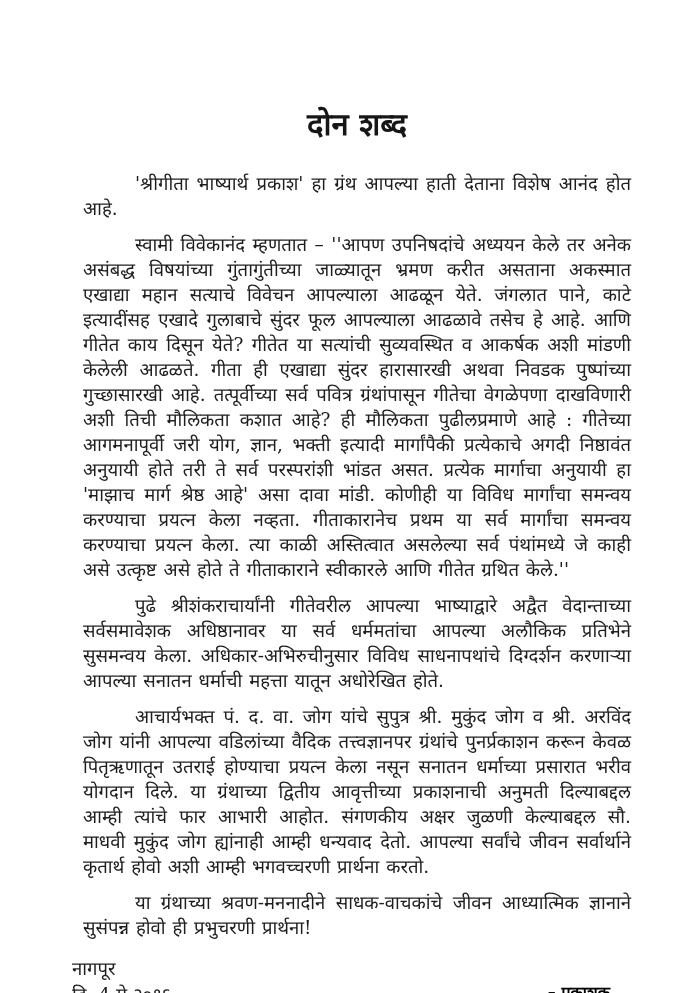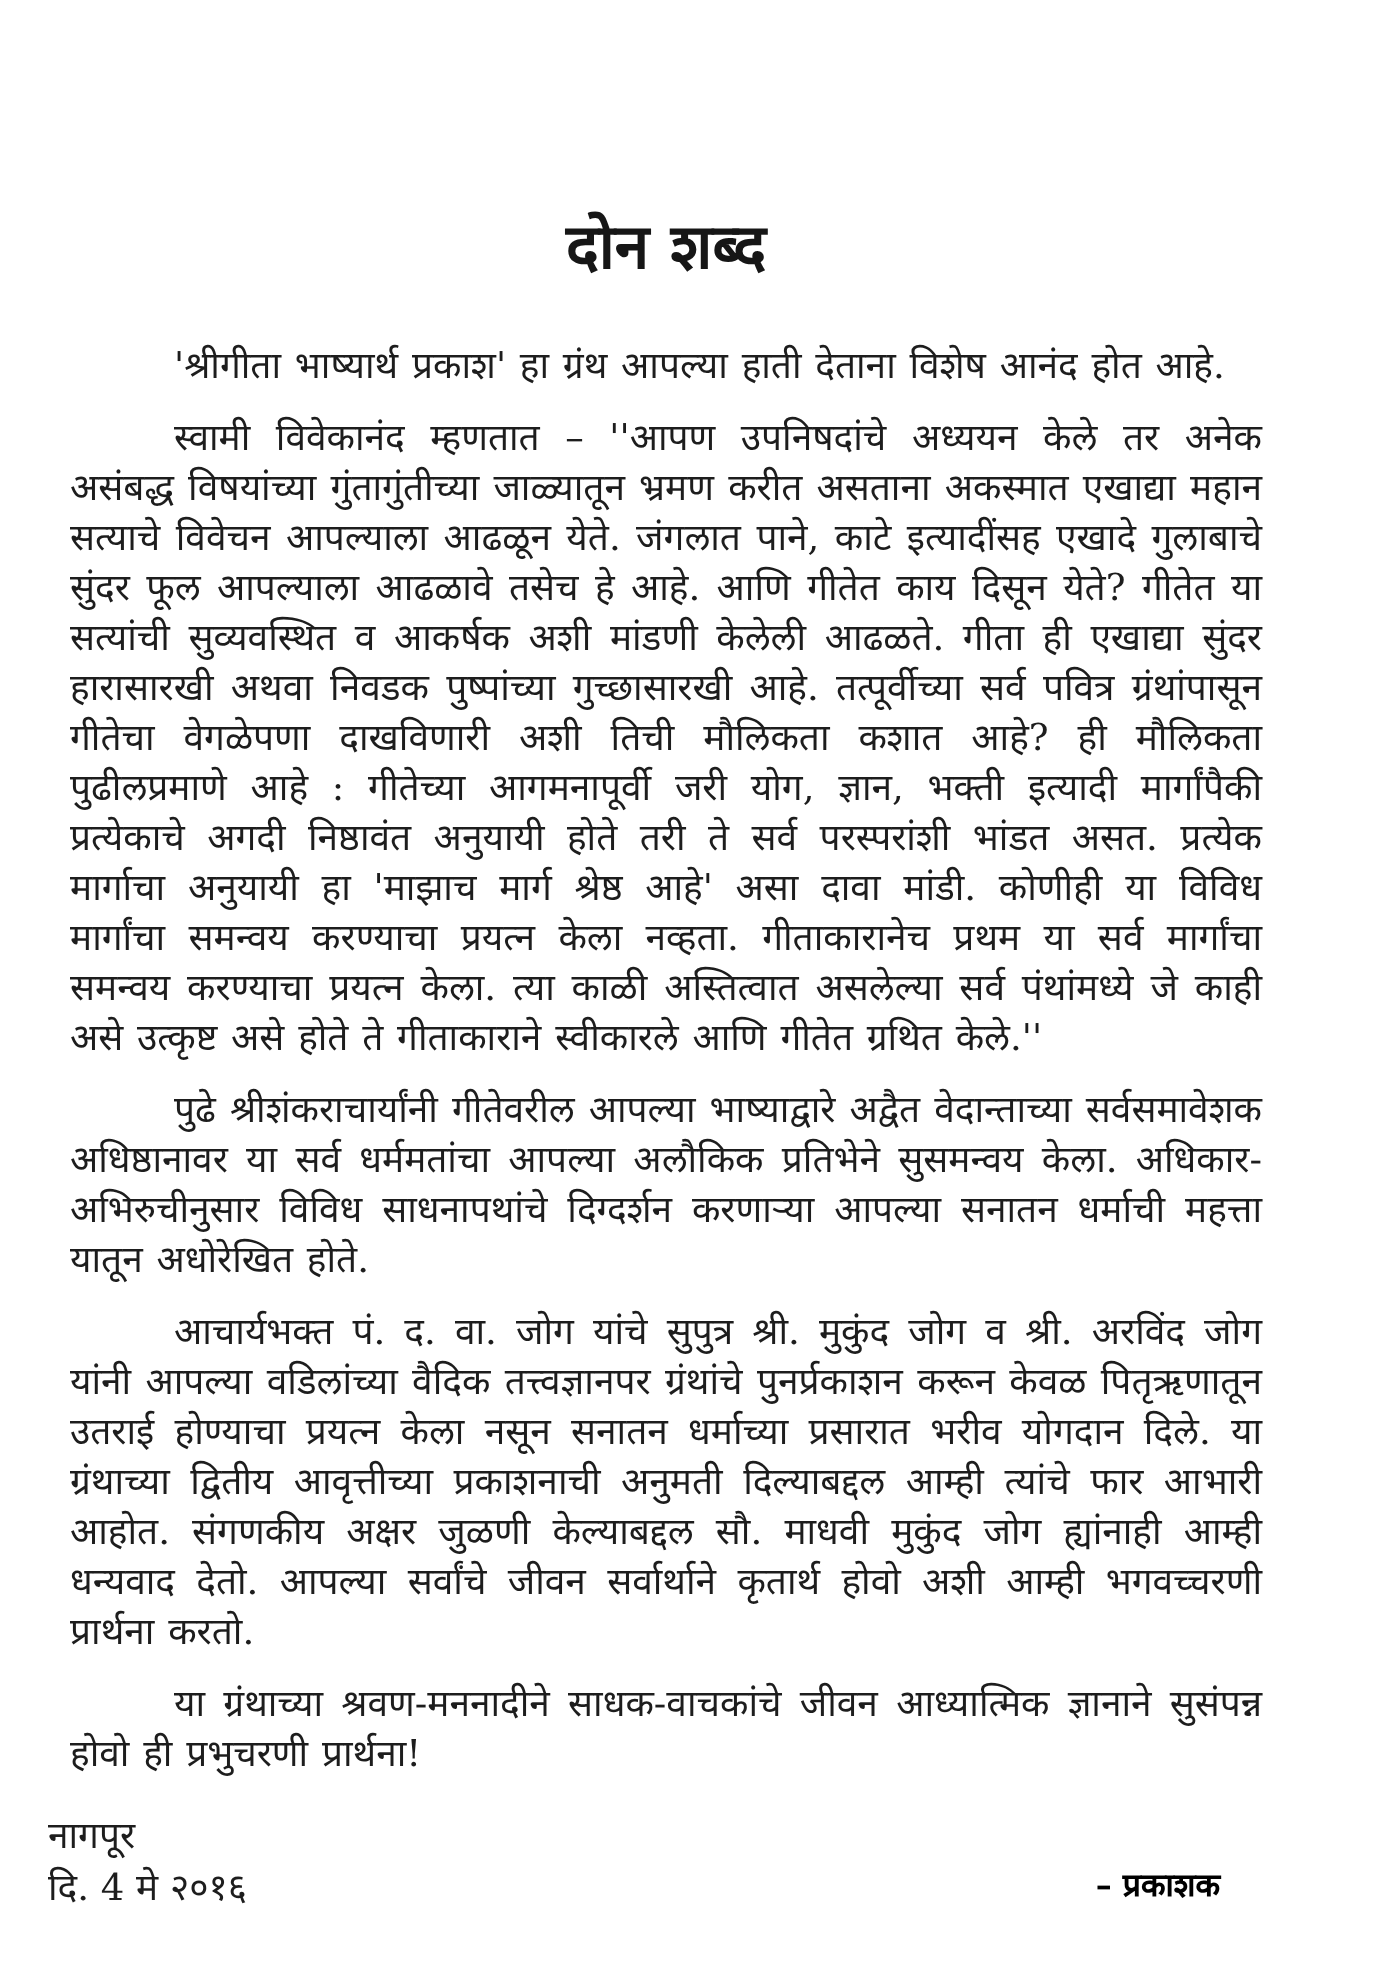--- a/index.html
+++ b/index.html
@@ -11,21 +11,21 @@
     width: 700px;
     height: 993px;
     overflow: hidden;
     font-family: "DejaVu Serif", "Liberation Serif", serif;
     color: #1d1d1d;
   }
   .page {
     box-sizing: border-box;
     width: 700px;
     height: 827px;
-    padding: 0 58px 0 24px;
+    padding: 0 58px 0 72px;
     background: #ffffff;
   }
   .title {
     margin: 0;
     padding-top: 106px;
     padding-bottom: 18px;
     text-align: center;
     font-size: 31px;
     line-height: 36px;
     font-weight: 700;

